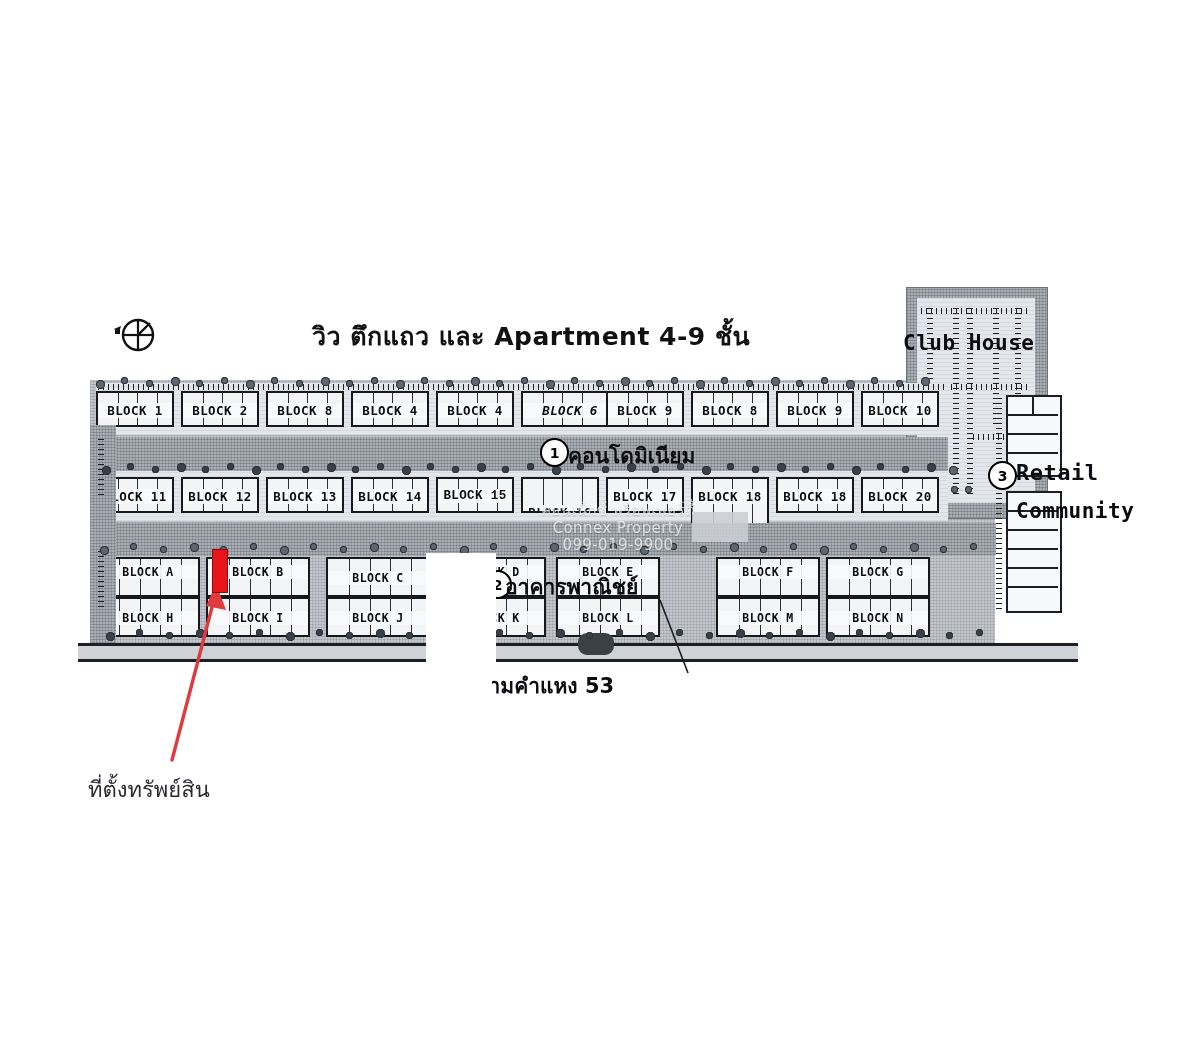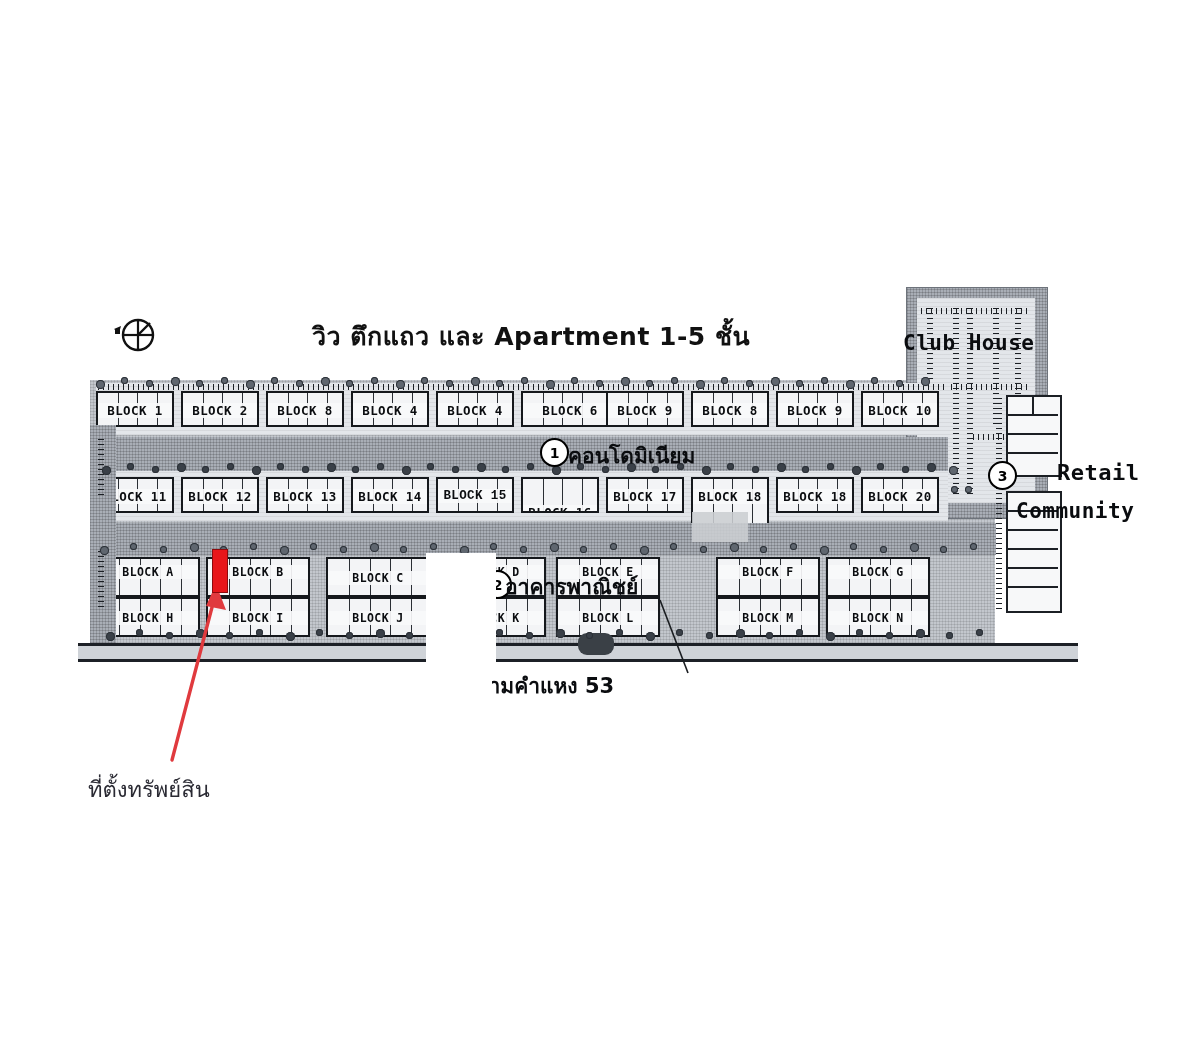--- a/index.html
+++ b/index.html
@@ -145,21 +145,21 @@
   }
 
   
   .notch{position:absolute;background:#ffffff;z-index:50;}
 </style>
 </head>
 <body>
 
 <div id="stage">
 
-  <div class="abs map-title">วิว ตึกแถว และ Apartment 1-5 ชั้น</div>
+  <div class="abs map-title">วิว ตึกแถว และ Apartment 4-9 ชั้น</div>
 
   <div class="abs compass">
     <svg width="52" height="46" viewBox="0 0 52 46">
       <circle cx="30" cy="23" r="15" fill="none" stroke="#111" stroke-width="2.4"></circle>
       <line x1="30" y1="8" x2="30" y2="38" stroke="#111" stroke-width="2.2"></line>
       <line x1="15" y1="23" x2="45" y2="23" stroke="#111" stroke-width="2.2"></line>
       <line x1="30" y1="23" x2="42" y2="11" stroke="#111" stroke-width="2.4"></line>
       <path d="M6 17 L13 14 L11 21 Z" fill="#111"></path>
       <rect x="7" y="17" width="5" height="5" fill="#111"></rect>
     </svg>
@@ -231,21 +231,21 @@
           <div class="grid-v" style="left: 39px;"></div>
           <div class="grid-v" style="left: 59px;"></div>
           <div class="blk-label" style="top: 10px; background: rgba(248, 249, 250, 0.92);">BLOCK 4</div>
         </div>
         <div class="blk" style="left: 340px; top: 0px; width: 78px; height: 36px;">
           <div class="grid-v" style="left: 20px;"></div>
           <div class="grid-v" style="left: 39px;"></div>
           <div class="grid-v" style="left: 59px;"></div>
           <div class="blk-label" style="top: 10px; background: rgba(248, 249, 250, 0.92);">BLOCK 4</div>
         </div>
-        <div class="blk" style="left: 425px; top: 0px; width: 98px; height: 36px;">
+        <div class="blk" style="left: 425px; top: 0px; width: 98px; height: 36px; font-style: italic;">
           <div class="grid-v" style="left: 20px;"></div>
           <div class="grid-v" style="left: 39px;"></div>
           <div class="grid-v" style="left: 59px;"></div>
           <div class="blk-label" style="top: 10px; background: rgba(248, 249, 250, 0.92);">BLOCK 6</div>
         </div>
         <div class="blk" style="left: 510px; top: 0px; width: 78px; height: 36px;">
           <div class="grid-v" style="left: 20px;"></div>
           <div class="grid-v" style="left: 39px;"></div>
           <div class="grid-v" style="left: 59px;"></div>
           <div class="blk-label" style="top: 10px; background: rgba(248, 249, 250, 0.92);">BLOCK 9</div>
@@ -592,21 +592,21 @@
       </div>
   </div>
 
   <div class="badge" style="left:540px;top:438px;">1</div>
   <div class="callout-text" style="left:568px;top:439px;">คอนโดมิเนียม</div>
 
   <div class="badge" style="left:483px;top:570px;">2</div>
   <div class="callout-text" style="left:505px;top:570px;">อาคารพาณิชย์</div>
 
   <div class="badge" style="left:988px;top:461px;">3</div>
-  <div class="callout-text en" style="left:1016px;top:460px;margin-left:41px;">Retail</div>
+  <div class="callout-text en" style="left:1016px;top:460px;">Retail</div>
   <div class="outside-label en" style="left:1016px;top:499px;">Community</div>
 
   <div class="outside-label en" style="left:903px;top:331px;">Club House</div>
 
   <div class="outside-label" style="left:455px;top:669px;">ซ.รามคำแหง 53</div>
   <div class="abs" style="left:452px;top:666px;width:4px;height:16px;background:#c0383c;"></div>
 
   <svg class="arrow-svg" style="left:600px;top:595px;width:120px;height:90px;">
     <line x1="60" y1="5" x2="88" y2="78" stroke="#1a1d21" stroke-width="1.6"></line>
   </svg>
@@ -614,14 +614,19 @@
   <div class="marker-red" style="left:213px;top:550px;width:14px;height:42px;"></div>
 
   <svg class="arrow-svg" style="left:150px;top:570px;width:100px;height:200px;">
     <line x1="22" y1="190" x2="66" y2="22" stroke="#e03a3e" stroke-width="3.4" stroke-linecap="round"></line>
     <path d="M66 14 L76 40 L56 36 Z" fill="#e03a3e"></path>
   </svg>
 
   <div class="outside-label" style="left:88px;top:772px;font-weight:400;font-size:22px;color:#2a2a33;">ที่ตั้งทรัพย์สิน</div>
 
   <div class="wm-box" style="left:692px;top:512px;width:56px;height:30px;"></div>
+  <div class="watermark" style="left:488px;top:502px;width:260px;">
+    <div>คอนเน็กซ์ พร็อพเพอร์ตี้</div>
+    <div>Connex Property</div>
+    <div class="wm-ph">099-019-9900</div>
+  </div>
 
 </div>
 
 </body></html>

